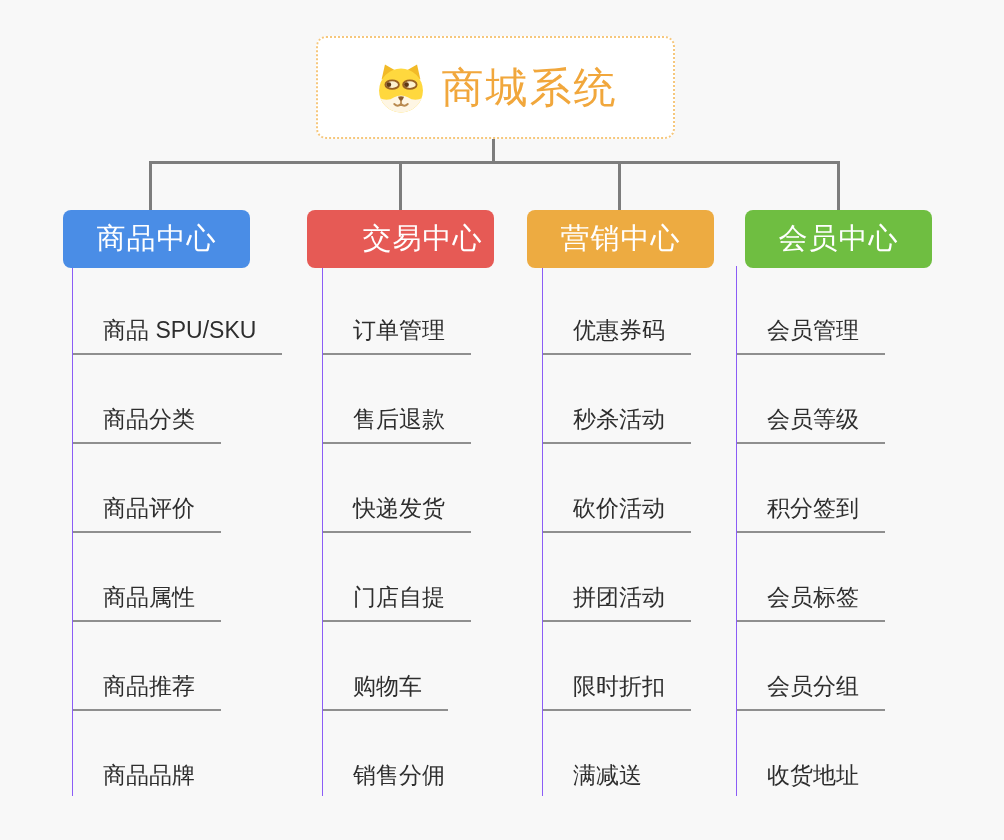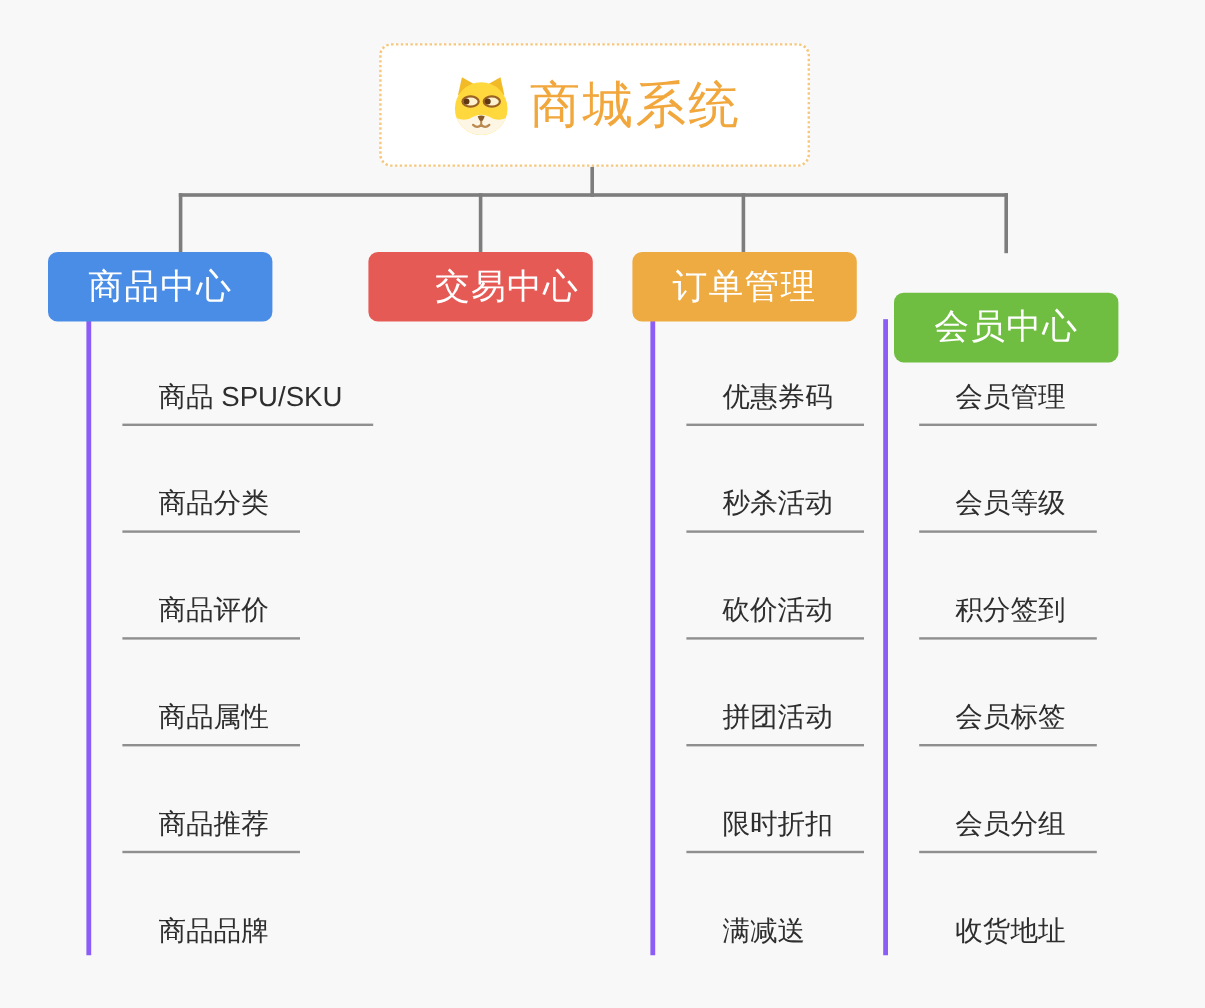--- a/index.html
+++ b/index.html
@@ -56,33 +56,32 @@
     border-radius: 8px;
     color: #ffffff;
     font-size: 29px;
     display: flex;
     align-items: center;
     justify-content: center;
     letter-spacing: 1px;
     z-index: 4;
     white-space: nowrap;
   }
-  .bh-1 { left: 40px; }
+  .bh-1 { left: 63px; }
   .bh-2 { left: 307px; padding-left: 44px; }
   .bh-3 { left: 527px; }
   .bh-4 { left: 745px; }
 
   
   .branch-list {
     position: absolute;
     top: 266px;
     list-style: none;
-    border-left: 4px solid #8b5cf6;
+    border-left: 1px solid #8b5cf6;
     z-index: 2;
-    padding-left: 26px;
   }
   .bl-1 { left: 72px; }
   .bl-2 { left: 322px; }
   .bl-3 { left: 542px; }
   .bl-4 { left: 736px; }
   .branch-list li {
     height: 89px;
     display: flex;
     align-items: flex-end;
     width: -moz-fit-content;
@@ -131,32 +130,40 @@
         <path d="M28.5 42.5 Q32 41.3 35.5 42.5 Q34 47.2 32 47.6 Q30 47.2 28.5 42.5 Z" fill="#8a5a2b"></path>
         <path d="M32 47.6 L32 51" stroke="#b98a4f" stroke-width="2" fill="none" stroke-linecap="round"></path>
         <path d="M24 51 Q28 55 32 51 Q36 55 40 51" stroke="#b98a4f" stroke-width="2.2" fill="none" stroke-linecap="round"></path>
       </svg>
     </span>
     <span class="root-title">商城系统</span>
   </div>
 
   <div class="branch-header bh-1" style="background-color: rgb(74, 141, 230);">商品中心</div>
   <div class="branch-header bh-2" style="background-color: rgb(230, 90, 85);">交易中心</div>
-  <div class="branch-header bh-3" style="background-color: rgb(237, 171, 65);">订单管理</div>
-  <div class="branch-header bh-4" style="background-color: rgb(111, 190, 65); margin-top: 34px;">会员中心</div>
+  <div class="branch-header bh-3" style="background-color: rgb(237, 171, 65);">营销中心</div>
+  <div class="branch-header bh-4" style="background-color: rgb(111, 190, 65);">会员中心</div>
 
   <ul class="branch-list bl-1">
     <li>商品 SPU/SKU</li>
     <li>商品分类</li>
     <li>商品评价</li>
     <li>商品属性</li>
     <li>商品推荐</li>
     <li>商品品牌</li>
   </ul>
 
+  <ul class="branch-list bl-2">
+    <li>订单管理</li>
+    <li>售后退款</li>
+    <li>快递发货</li>
+    <li>门店自提</li>
+    <li>购物车</li>
+    <li>销售分佣</li>
+  </ul>
 
   <ul class="branch-list bl-3">
     <li>优惠券码</li>
     <li>秒杀活动</li>
     <li>砍价活动</li>
     <li>拼团活动</li>
     <li>限时折扣</li>
     <li>满减送</li>
   </ul>
 

